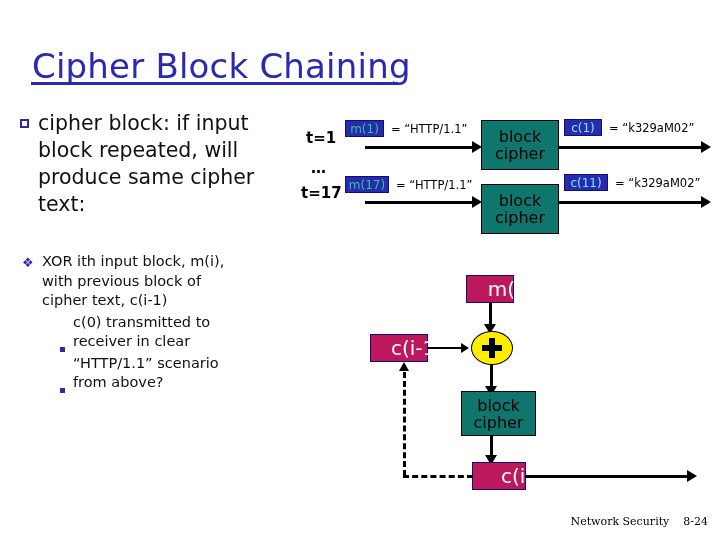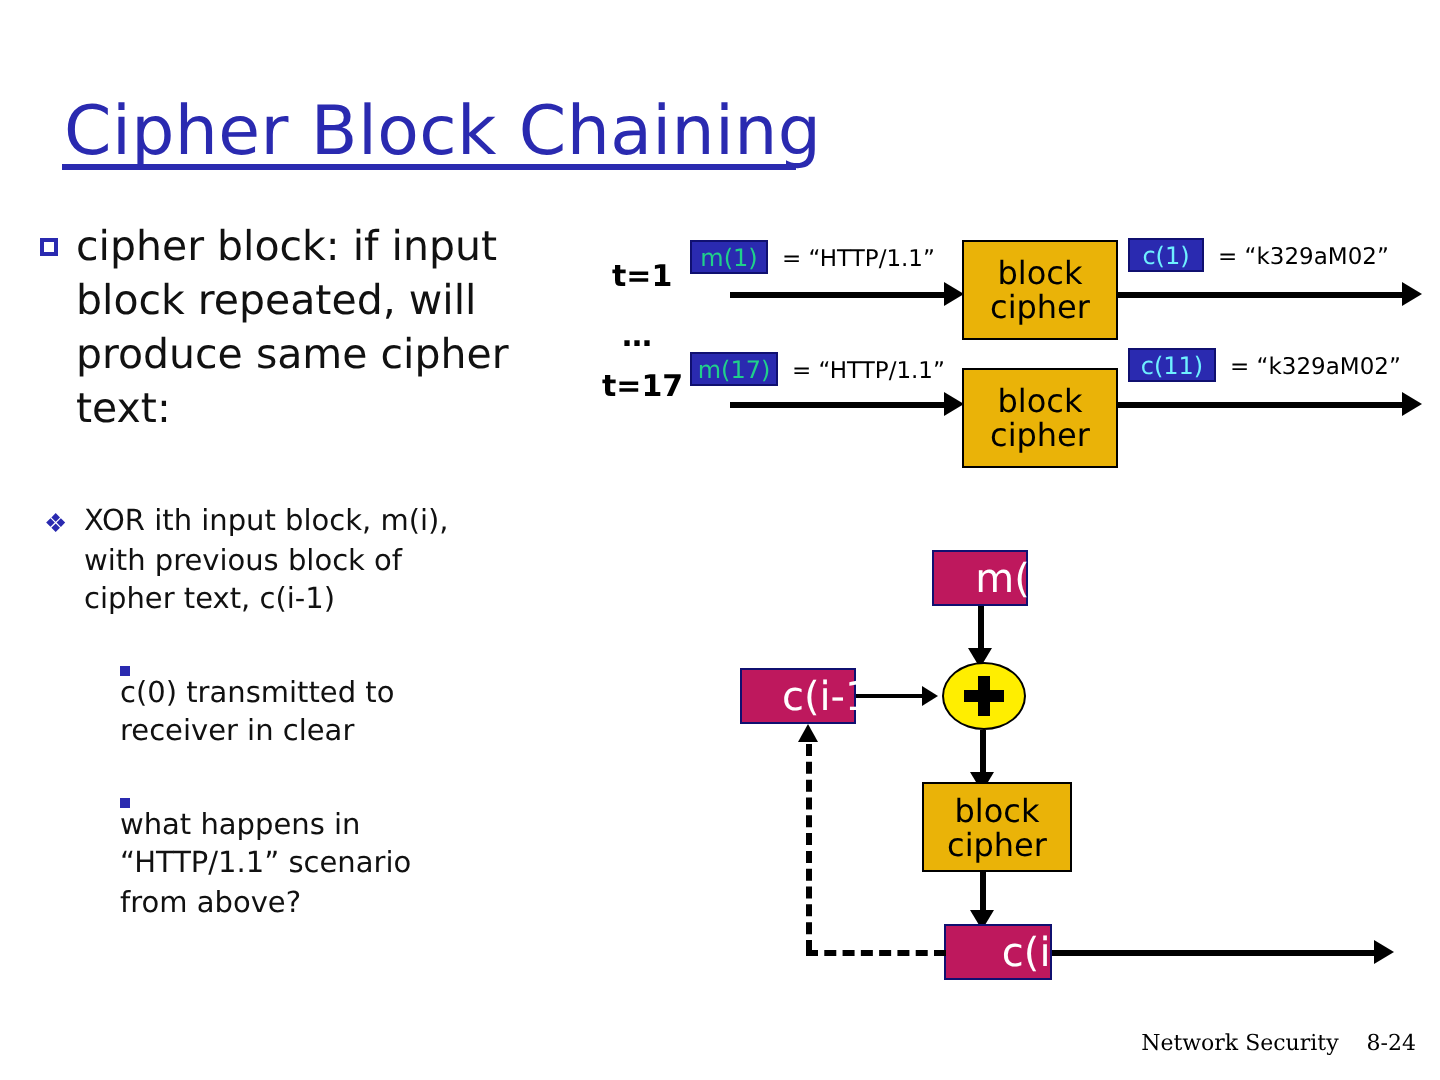--- a/index.html
+++ b/index.html
@@ -95,23 +95,22 @@
     color: #d8451e;
     font-style: italic;
     font-weight: 400;
   }
   #sub-bullets {
     margin-top: 1px;
     padding-left: 18px;
   }
   .sub-row {
     display: flex;
-    align-items: flex-start;
-    margin-top: 14px;
-    flex-direction: column;
+    align-items: flex-end;
+    margin-top: 2px;
   }
   .sm-sq {
     width: 5px;
     height: 5px;
     background: #2a2ab0;
     margin-top: 8px;
     margin-right: 8px;
     flex: 0 0 auto;
   }
   .sub-text {
@@ -147,21 +146,21 @@
     color: #000000;
     white-space: nowrap;
   }
   .dots {
     font-size: 15px;
     font-weight: 700;
     color: #000000;
   }
 
   .greenbox {
-    background: #eab308;
+    background: #0f766e;
     border: 1.5px solid #000000;
     box-sizing: border-box;
     display: flex;
     flex-direction: column;
     align-items: center;
     justify-content: center;
     font-size: 16px;
     line-height: 17px;
     color: #000000;
     white-space: nowrap;
@@ -271,21 +270,20 @@
         <div class="sub-row">
           <div class="sm-sq"></div>
           <div class="sub-text">
             <div>c(0) transmitted to</div>
             <div>receiver in clear</div>
           </div>
         </div>
         <div class="sub-row">
           <div class="sm-sq"></div>
           <div class="sub-text">
-            <div>what happens in</div>
             <div>“HTTP/1.1” scenario</div>
             <div>from above?</div>
           </div>
         </div>
       </div>
     </div>
   </div>
 </div>
 
 <div class="abs tlabel" style="left:306px; top:129px;">t=1</div>

